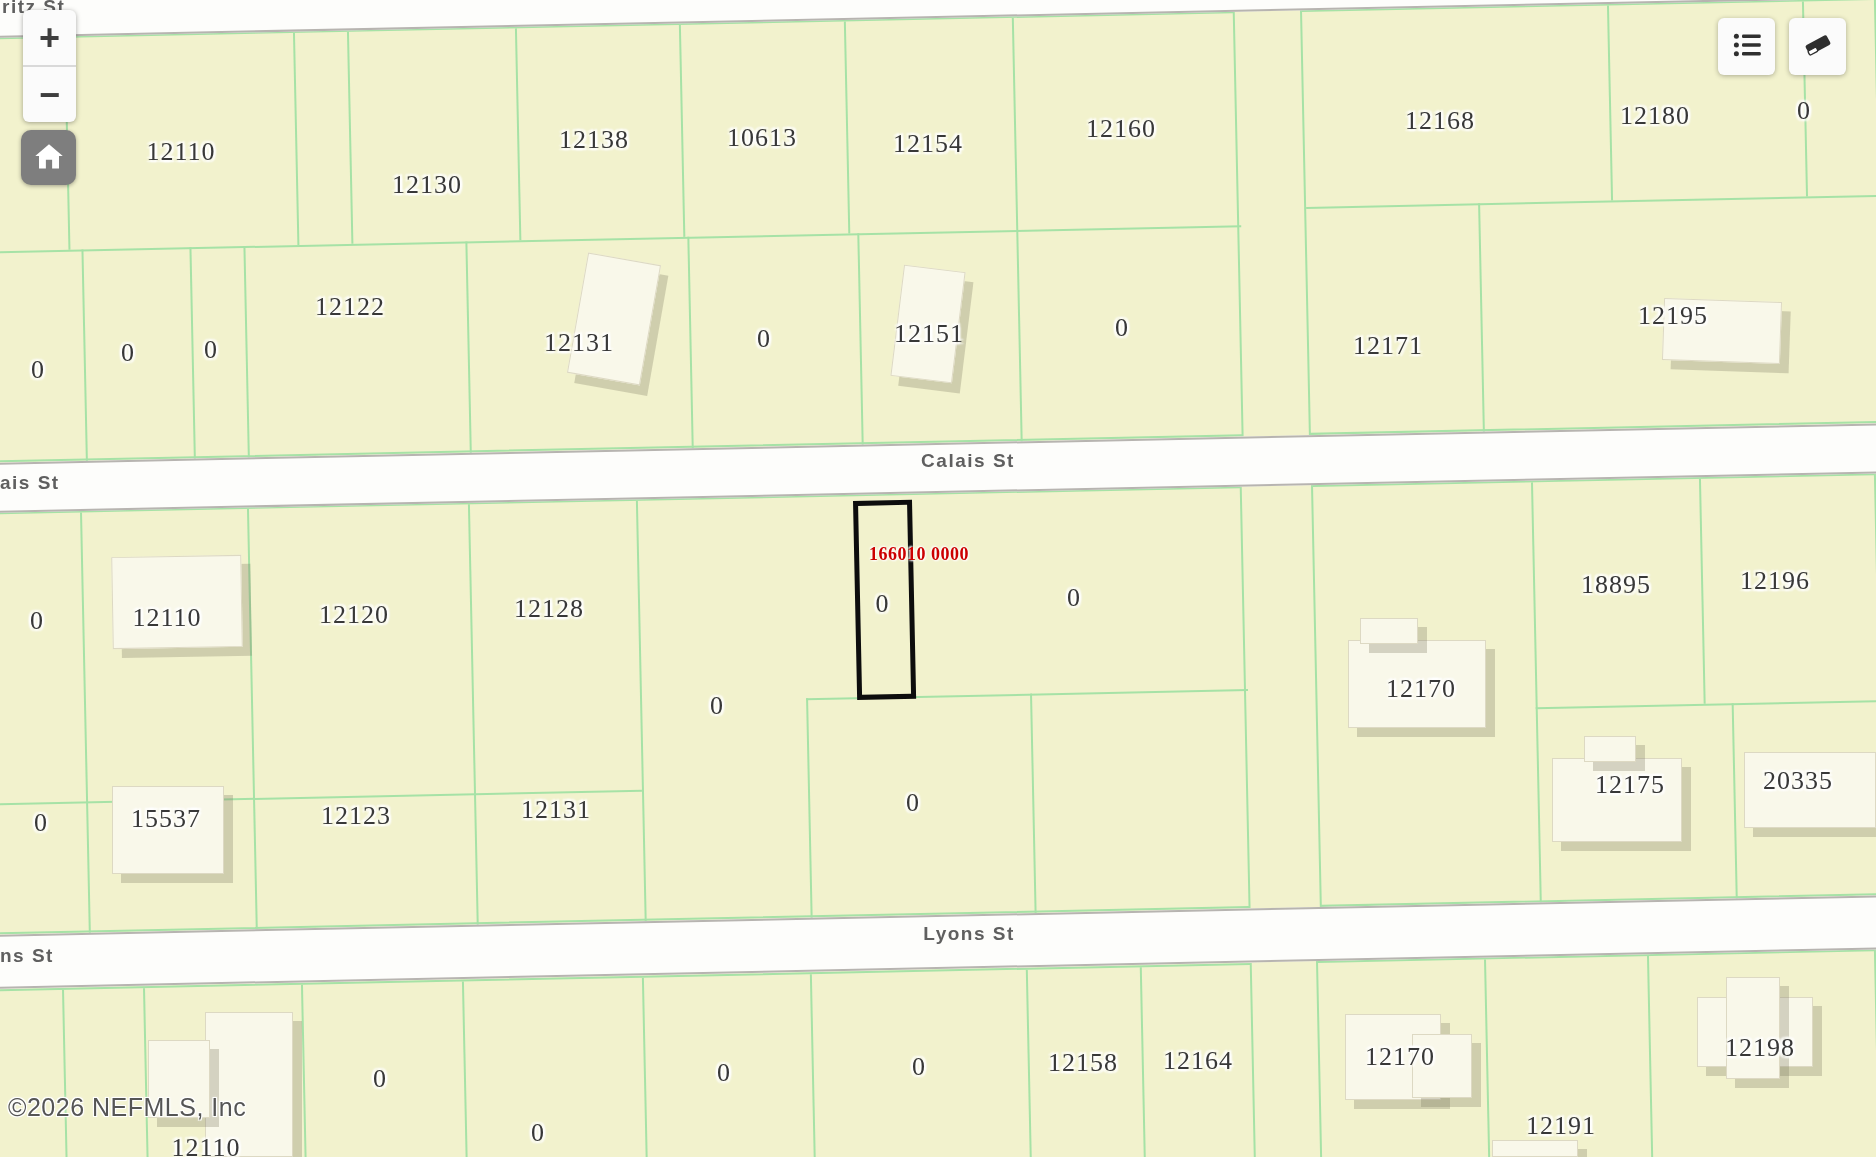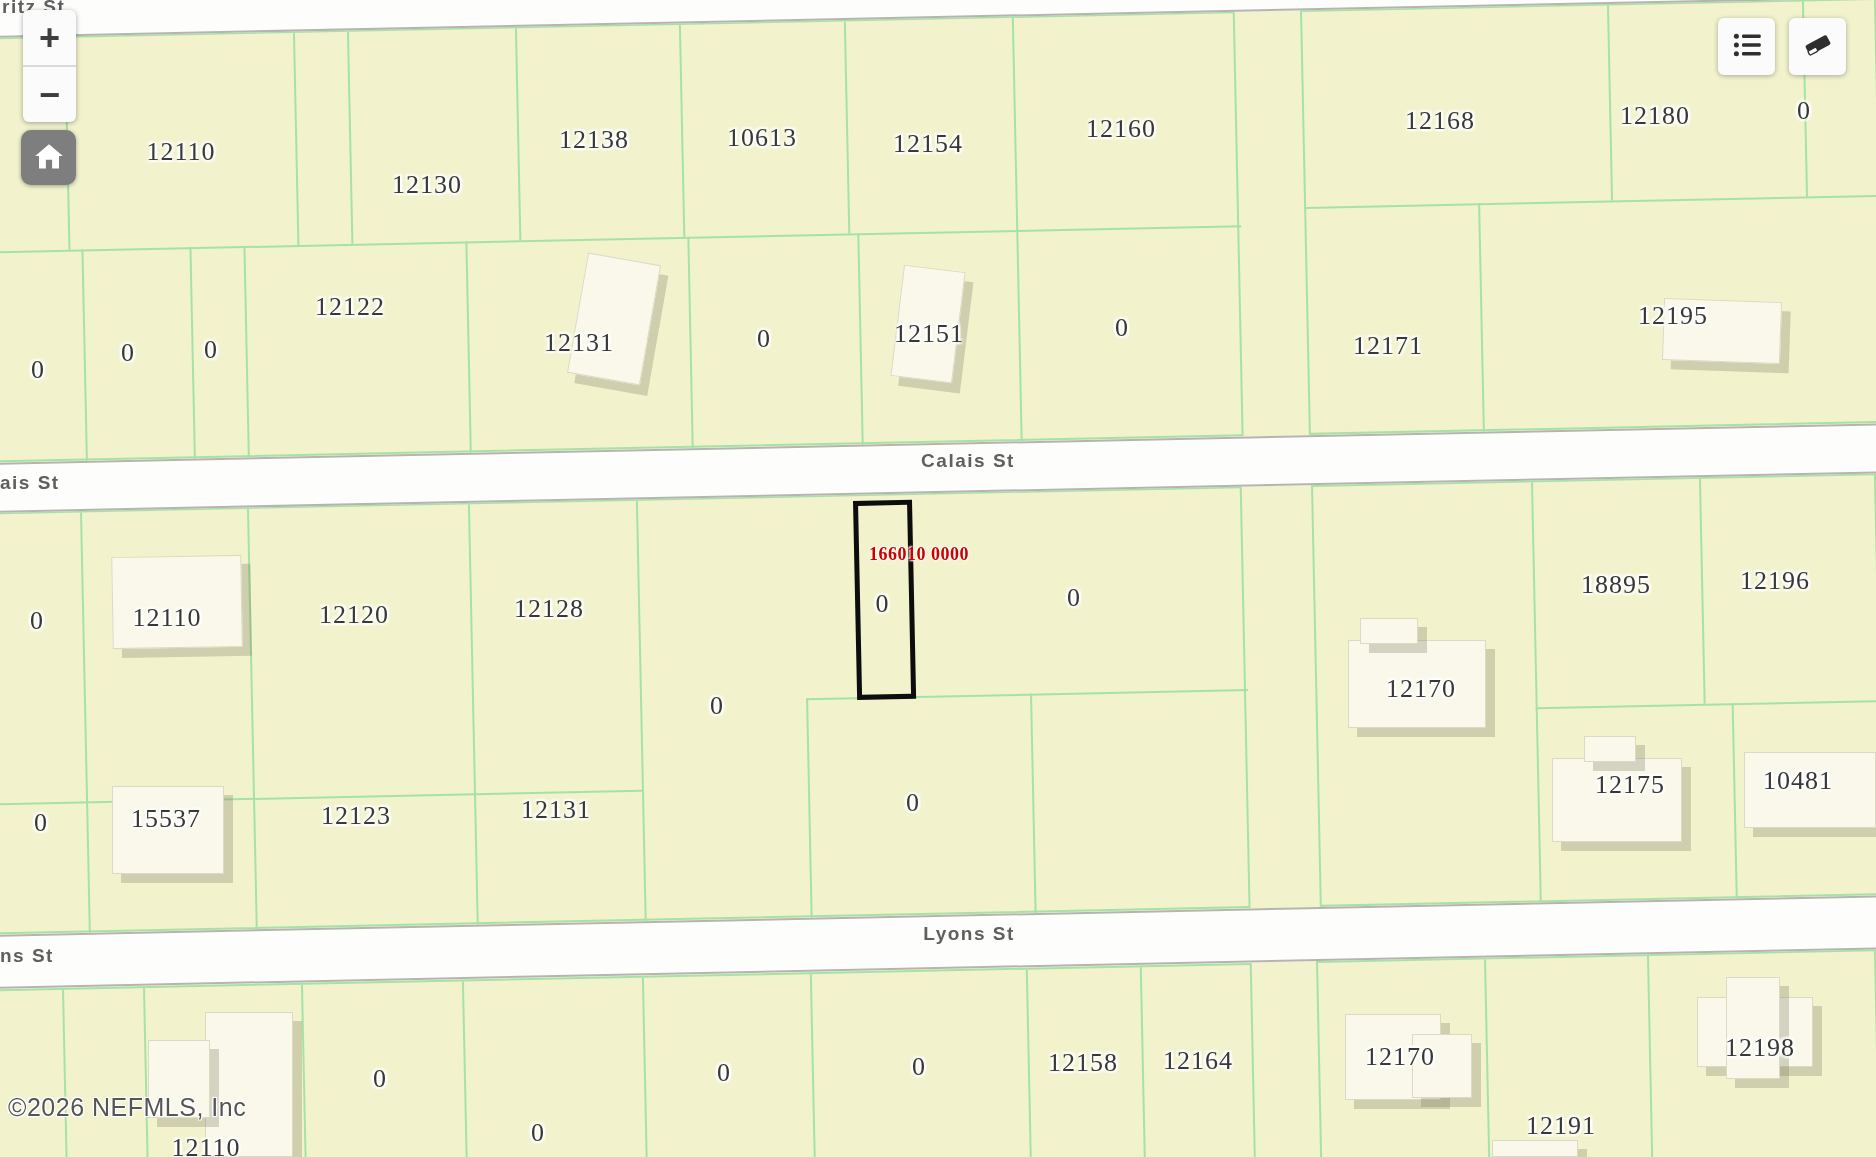--- a/index.html
+++ b/index.html
@@ -173,21 +173,21 @@
       <div class="plabel" style="left: 1074px; top: 598px;">0</div>
       <div class="plabel" style="left: 1421px; top: 689px;">12170</div>
       <div class="plabel" style="left: 1616px; top: 585px;">18895</div>
       <div class="plabel" style="left: 1775px; top: 581px;">12196</div>
       <div class="plabel" style="left: 41px; top: 823px;">0</div>
       <div class="plabel" style="left: 166px; top: 819px;">15537</div>
       <div class="plabel" style="left: 356px; top: 816px;">12123</div>
       <div class="plabel" style="left: 556px; top: 810px;">12131</div>
       <div class="plabel" style="left: 913px; top: 803px;">0</div>
       <div class="plabel" style="left: 1630px; top: 785px;">12175</div>
-      <div class="plabel" style="left: 1798px; top: 781px;">10481</div>
+      <div class="plabel" style="left: 1798px; top: 781px;">20335</div>
       <div class="plabel" style="left: 380px; top: 1079px;">0</div>
       <div class="plabel" style="left: 538px; top: 1133px;">0</div>
       <div class="plabel" style="left: 724px; top: 1073px;">0</div>
       <div class="plabel" style="left: 919px; top: 1067px;">0</div>
       <div class="plabel" style="left: 1083px; top: 1063px;">12158</div>
       <div class="plabel" style="left: 1198px; top: 1061px;">12164</div>
       <div class="plabel" style="left: 1400px; top: 1057px;">12170</div>
       <div class="plabel" style="left: 1561px; top: 1126px;">12191</div>
       <div class="plabel" style="left: 1760px; top: 1048px;">12198</div>
       <div class="plabel" style="left: 206px; top: 1148px;">12110</div>

